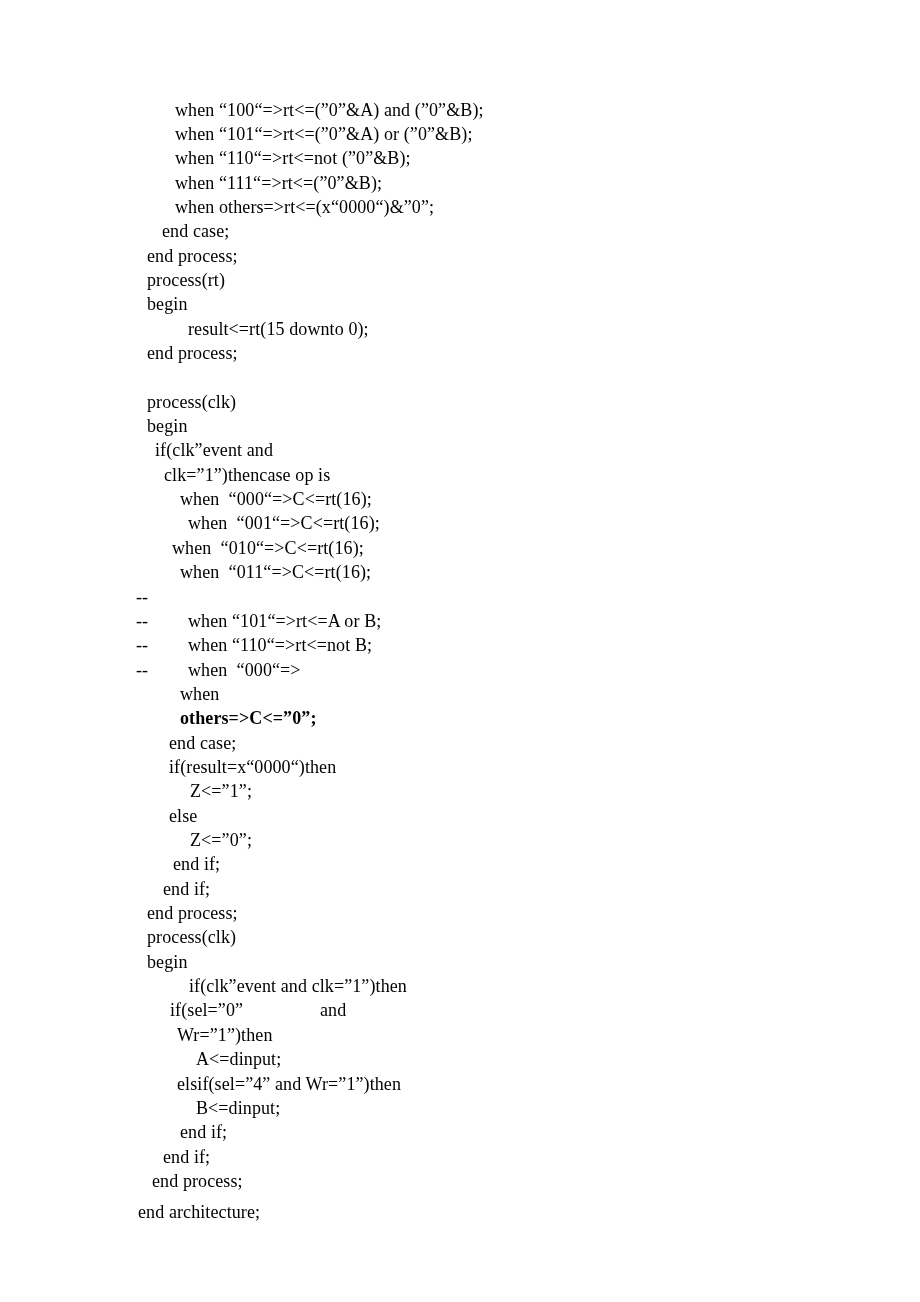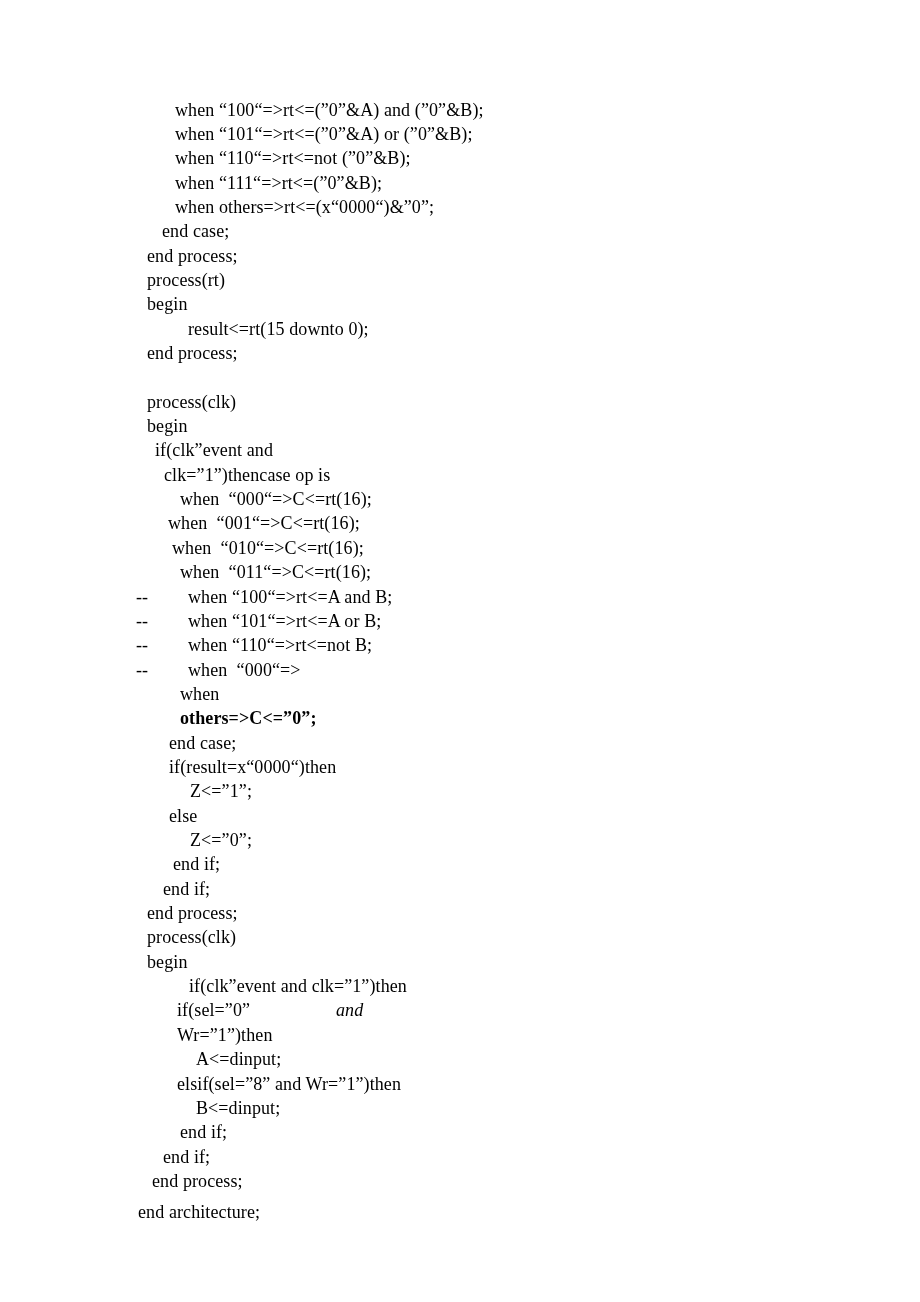--- a/index.html
+++ b/index.html
@@ -65,43 +65,43 @@
       <div class="code-line" style="position: absolute; left: 0px; top: 267.95px; width: 920px; padding-left: 46px;"><span class="line-text" style="left: 147px;">process(rt)</span></div>
       <div class="code-line" style="position: absolute; left: 0px; top: 292.3px; width: 920px;"><span class="line-text" style="left: 147px;">begin</span></div>
       <div class="code-line" style="position: absolute; left: 0px; top: 316.65px; width: 884px; margin-left: 25px;"><span class="line-text" style="left: 163px;">result&lt;=rt(15 downto 0);</span></div>
       <div class="code-line" style="position: absolute; left: 0px; top: 341px; width: 920px;"><span class="line-text" style="left: 147px;">end process;</span></div>
       <div class="blank-line" style="position: absolute; left: 0px; top: 365.35px; width: 920px;"></div>
       <div class="code-line" style="position: absolute; left: 0px; top: 389.7px; width: 920px;"><span class="line-text" style="left: 147px;">process(clk)</span></div>
       <div class="code-line" style="position: absolute; left: 0px; top: 414.05px; width: 920px;"><span class="line-text" style="left: 147px;">begin</span></div>
       <div class="code-line" style="position: absolute; left: 0px; top: 438.4px; width: 749px;"><span class="line-text" style="left: 155px;">if(clk”event and</span></div>
       <div class="code-line" style="position: absolute; left: 0px; top: 462.75px; width: 920px;"><span class="line-text" style="left: 164px;">clk=”1”)thencase op is</span></div>
       <div class="code-line" style="position: absolute; left: 0px; top: 487.1px; width: 920px;"><span class="line-text" style="left: 180px;">when  “000“=&gt;C&lt;=rt(16);</span></div>
-      <div class="code-line" style="position: absolute; left: 0px; top: 511.45px; width: 920px;"><span class="line-text" style="left: 168px;">when  “001“=&gt;C&lt;=rt(16);</span></div>
+      <div class="code-line" style="position: absolute; left: 0px; top: 511.45px; width: 920px;"><span class="line-text" style="left: 188px;">when  “001“=&gt;C&lt;=rt(16);</span></div>
       <div class="code-line" style="position: absolute; left: 0px; top: 535.8px; width: 920px;"><span class="line-text" style="left: 172px;">when  “010“=&gt;C&lt;=rt(16);</span></div>
       <div class="code-line" style="position: absolute; left: 0px; top: 560.15px; width: 920px;"><span class="line-text" style="left: 180px;">when  “011“=&gt;C&lt;=rt(16);</span></div>
-      <div class="code-line" style="position: absolute; left: 0px; top: 584.5px; width: 920px;"><span class="comment-marker">--</span><span class="line-text" style="left: 188px;">when “100“=&gt;rt&lt;=A and B;</span></div>
+      <div class="code-line" style="position: absolute; left: 0px; top: 584.5px; width: 920px;"><span class="comment-marker">--</span></div>
       <div class="code-line" style="position: absolute; left: 0px; top: 608.85px; width: 920px;"><span class="comment-marker">--</span><span class="line-text" style="left: 188px;">when “101“=&gt;rt&lt;=A or B;</span></div>
       <div class="code-line" style="position: absolute; left: 0px; top: 633.2px; width: 920px;"><span class="comment-marker">--</span><span class="line-text" style="left: 188px;">when “110“=&gt;rt&lt;=not B;</span></div>
       <div class="code-line" style="position: absolute; left: 0px; top: 657.55px; width: 920px;"><span class="comment-marker">--</span><span class="line-text" style="left: 188px;">when  “000“=&gt;</span></div>
       <div class="code-line" style="position: absolute; left: 0px; top: 681.9px; width: 920px;"><span class="line-text" style="left: 180px;">when</span></div>
       <div class="code-line" style="position: absolute; left: 0px; top: 706.25px; width: 920px; font-weight: bold;"><span class="line-text" style="left: 180px;">others=&gt;C&lt;=”0”;</span></div>
       <div class="code-line" style="position: absolute; left: 0px; top: 730.6px; width: 920px;"><span class="line-text" style="left: 169px;">end case;</span></div>
       <div class="code-line" style="position: absolute; left: 0px; top: 754.95px; width: 920px;"><span class="line-text" style="left: 169px;">if(result=x“0000“)then</span></div>
       <div class="code-line" style="position: absolute; left: 0px; top: 779.3px; width: 920px;"><span class="line-text" style="left: 190px;">Z&lt;=”1”;</span></div>
       <div class="code-line" style="position: absolute; left: 0px; top: 803.65px; width: 920px;"><span class="line-text" style="left: 169px;">else</span></div>
       <div class="code-line" style="position: absolute; left: 0px; top: 828px; width: 920px;"><span class="line-text" style="left: 190px;">Z&lt;=”0”;</span></div>
       <div class="code-line" style="position: absolute; left: 0px; top: 852.35px; width: 920px;"><span class="line-text" style="left: 173px;">end if;</span></div>
       <div class="code-line" style="position: absolute; left: 0px; top: 876.7px; width: 920px;"><span class="line-text" style="left: 163px;">end if;</span></div>
       <div class="code-line" style="position: absolute; left: 0px; top: 901.05px; width: 920px;"><span class="line-text" style="left: 147px;">end process;</span></div>
       <div class="code-line" style="position: absolute; left: 0px; top: 925.4px; width: 920px;"><span class="line-text" style="left: 147px;">process(clk)</span></div>
       <div class="code-line" style="position: absolute; left: 0px; top: 949.75px; width: 920px;"><span class="line-text" style="left: 147px;">begin</span></div>
       <div class="code-line" style="position: absolute; left: 0px; top: 974.1px; width: 920px;"><span class="line-text" style="left: 167px; margin-left: 22px;">if(clk”event and clk=”1”)then</span></div>
-      <div class="code-line" style="position: absolute; left: 0px; top: 998.45px; width: 920px;"><span class="line-text" style="left: 177px;">if(sel=”0”</span><span class="trailing-text" style="left: 336px; font-style: italic;">and</span></div>
+      <div class="code-line" style="position: absolute; left: 0px; top: 998.45px; width: 920px;"><span class="line-text" style="left: 170px;">if(sel=”0”</span><span class="trailing-text" style="left: 320px;">and</span></div>
       <div class="code-line" style="position: absolute; left: 0px; top: 1022.8px; width: 920px;"><span class="line-text" style="left: 177px;">Wr=”1”)then</span></div>
       <div class="code-line" style="position: absolute; left: 0px; top: 1047.15px; width: 920px;"><span class="line-text" style="left: 196px;">A&lt;=dinput;</span></div>
-      <div class="code-line" style="position: absolute; left: 0px; top: 1071.5px; width: 920px;"><span class="line-text" style="left: 177px;">elsif(sel=”8” and Wr=”1”)then</span></div>
+      <div class="code-line" style="position: absolute; left: 0px; top: 1071.5px; width: 920px;"><span class="line-text" style="left: 177px;">elsif(sel=”4” and Wr=”1”)then</span></div>
       <div class="code-line" style="position: absolute; left: 0px; top: 1095.85px; width: 728px;"><span class="line-text" style="left: 196px;">B&lt;=dinput;</span></div>
       <div class="code-line" style="position: absolute; left: 0px; top: 1120.2px; width: 920px;"><span class="line-text" style="left: 180px;">end if;</span></div>
       <div class="code-line" style="position: absolute; left: 0px; top: 1144.55px; width: 920px;"><span class="line-text" style="left: 163px;">end if;</span></div>
       <div class="code-line" style="position: absolute; left: 0px; top: 1168.9px; width: 920px;"><span class="line-text" style="left: 152px;">end process;</span></div>
       <div class="code-line" style="position: absolute; left: 0px; top: 1200px; width: 920px;"><span class="line-text" style="left: 138px;">end architecture;</span></div>
     </div>
 </div>
 
 </body></html>

